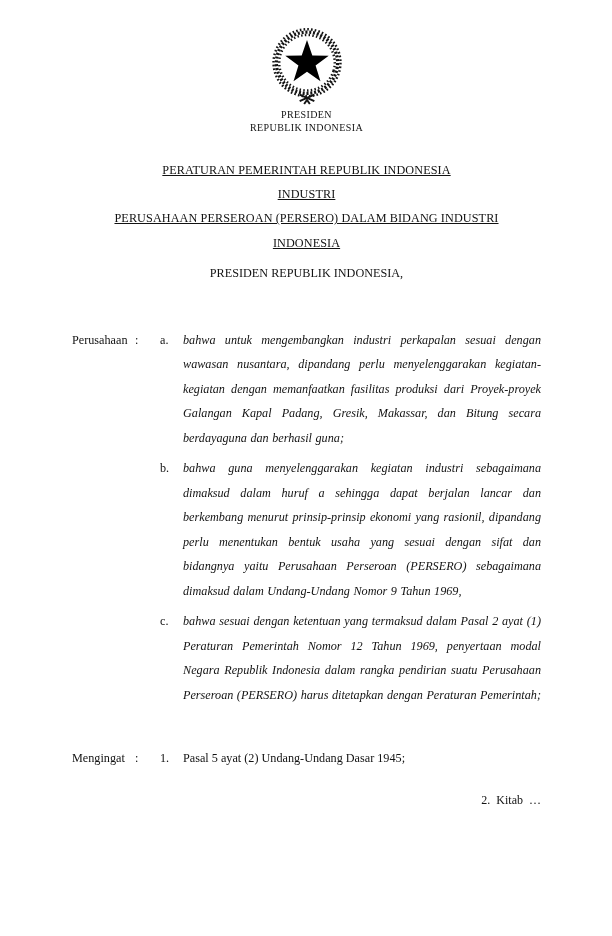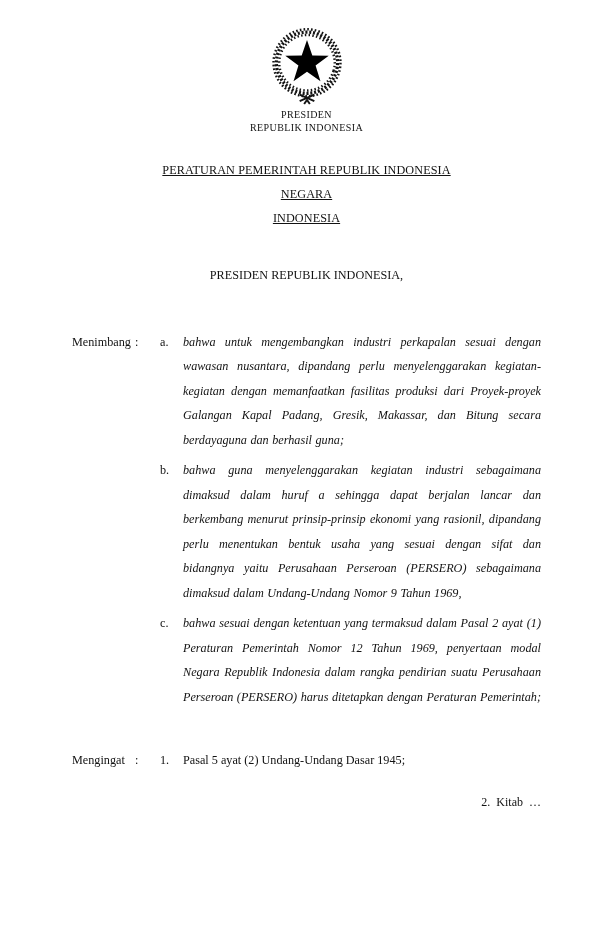--- a/index.html
+++ b/index.html
@@ -33,21 +33,21 @@
   .title-block {
     margin-top: 24px;
     text-align: center;
     font-size: 12.2px;
     line-height: 24.2px;
     letter-spacing: 0.1px;
     text-decoration: underline;
   }
   
   .salutation {
-    margin-top: 32px;
+    margin-top: 6px;
     text-align: center;
     font-size: 12.2px;
     line-height: 24px;
   }
   
   .clauses { font-size: 12.2px; }
   .clause { display: flex; align-items: flex-start; }
   .clause-considering { margin-top: 43px; }
   .clause-recalling   { margin-top: 39px; }
   .clause-label { width: 63px; line-height: 24.5px; }
@@ -98,30 +98,31 @@
       </svg>
     </div>
     <div class="letterhead-text">
       <div>PRESIDEN</div>
       <div>REPUBLIK INDONESIA</div>
     </div>
   </header>
 
   <div class="title-block">
     <div>PERATURAN PEMERINTAH REPUBLIK INDONESIA</div>
-    <div>NEGARA</div>
+    <div>INDUSTRI</div>
+    <div>PERUSAHAAN PERSEROAN (PERSERO) DALAM BIDANG INDUSTRI</div>
     <div>INDONESIA</div>
   </div>
 
   <div class="salutation">PRESIDEN REPUBLIK INDONESIA,</div>
 
   <div class="clauses">
 
     <div class="clause clause-considering">
-      <div class="clause-label">Menimbang</div>
+      <div class="clause-label">Perusahaan</div>
       <div class="clause-colon">:</div>
       <div class="clause-body">
         <div class="clause-item">
           <span class="item-marker">a.</span>
           <p class="item-text">bahwa untuk mengembangkan industri perkapalan sesuai dengan wawasan nusantara, dipandang perlu menyelenggarakan kegiatan-kegiatan dengan memanfaatkan fasilitas produksi dari Proyek-proyek Galangan Kapal Padang, Gresik, Makassar, dan Bitung secara berdayaguna dan berhasil guna;</p>
         </div>
         <div class="clause-item">
           <span class="item-marker">b.</span>
           <p class="item-text">bahwa guna menyelenggarakan kegiatan industri sebagaimana dimaksud dalam huruf a sehingga dapat berjalan lancar dan berkembang menurut prinsip-prinsip ekonomi yang rasionil, dipandang perlu menentukan bentuk usaha yang sesuai dengan sifat dan bidangnya yaitu Perusahaan Perseroan (PERSERO) sebagaimana dimaksud dalam Undang-Undang Nomor 9 Tahun 1969,</p>
         </div>

